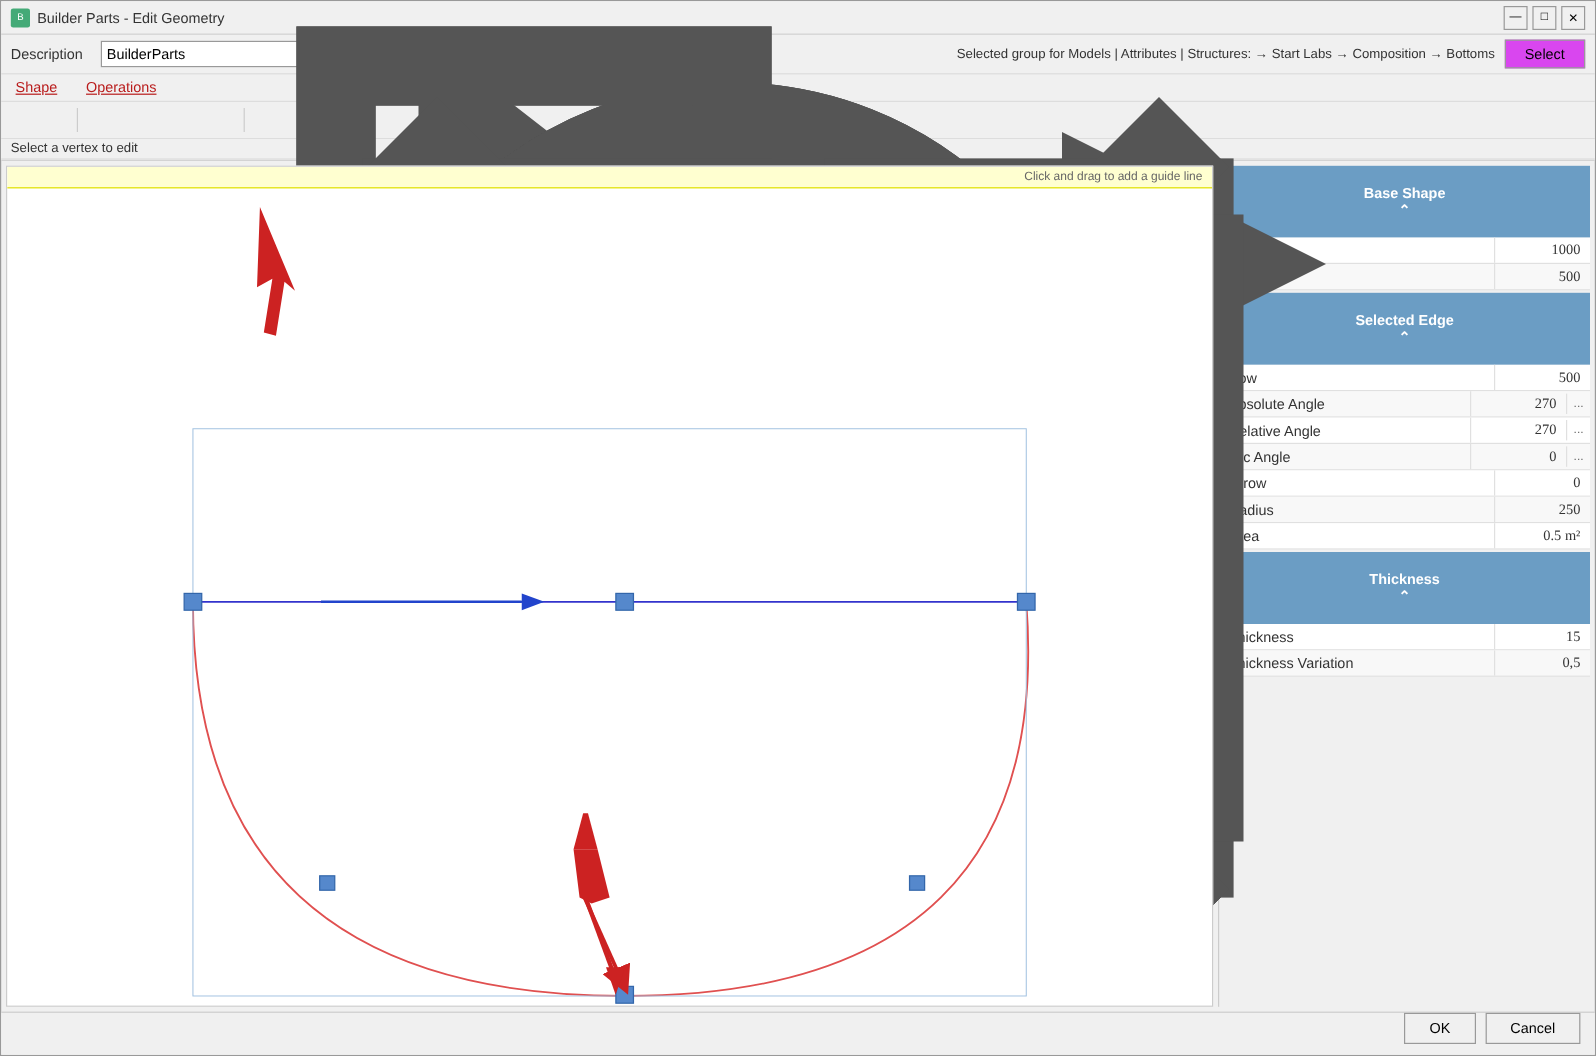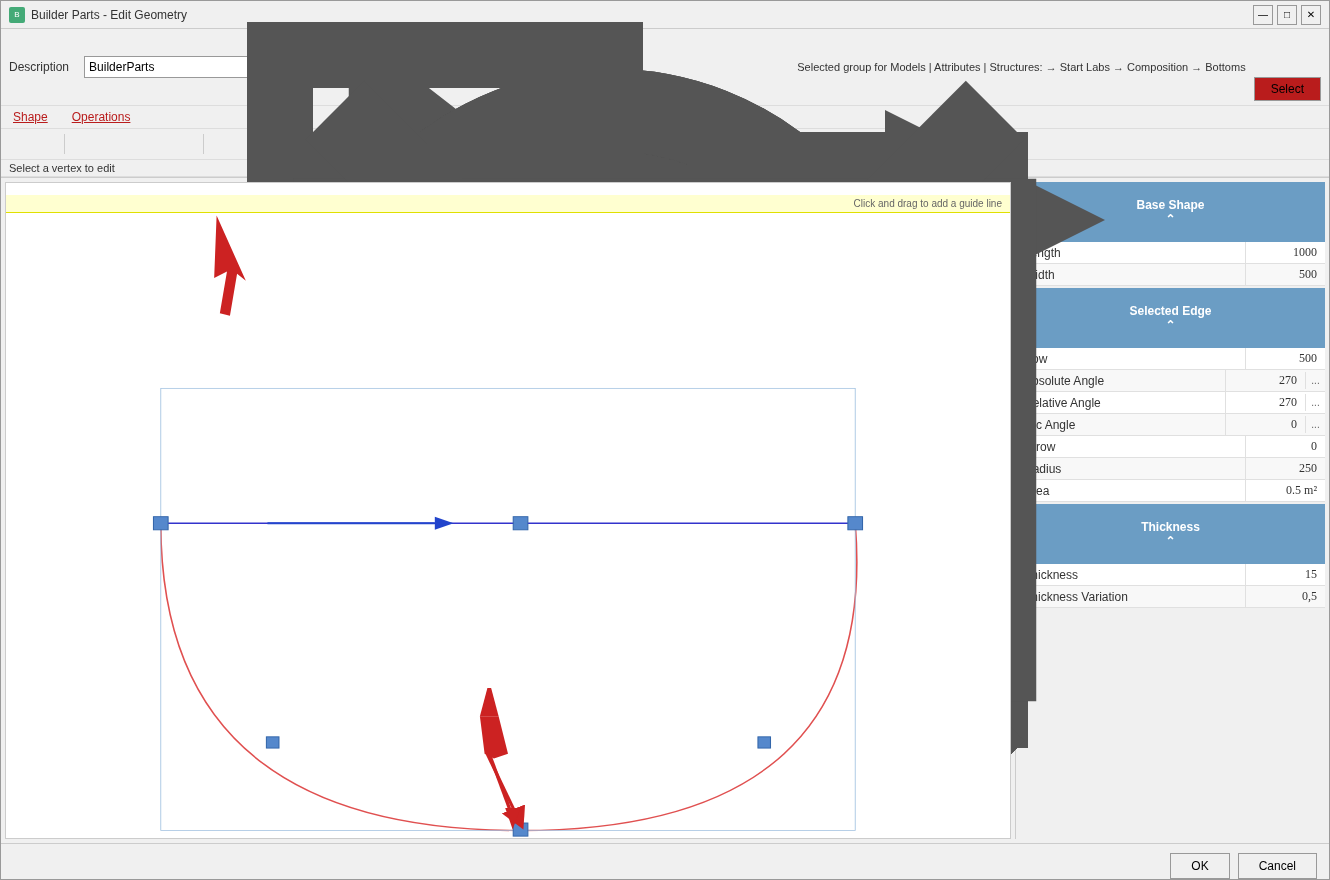--- a/index.html
+++ b/index.html
@@ -14,49 +14,49 @@
     .title-controls { display: flex; gap: 4px; }
     .title-btn { width: 20px; height: 20px; border: 1px solid #999; background: #f0f0f0; cursor: pointer; display: flex; align-items: center; justify-content: center; font-size: 10px; }
     
     .toolbar-area { background: #f0f0f0; border-bottom: 1px solid #ccc; }
     
     .desc-row { display: flex; align-items: center; padding: 4px 8px; gap: 15px; border-bottom: 1px solid #ddd; }
     .desc-label { font-size: 12px; color: #333; white-space: nowrap; }
     .desc-input { flex: 0 0 460px; height: 22px; border: 1px solid #999; background: white; padding: 2px 4px; font-size: 12px; }
     .desc-right { margin-left: auto; display: flex; align-items: center; gap: 8px; }
     .desc-info { font-size: 11px; color: #333; }
-    .select-btn { padding: 3px 16px; border: 1px solid #999; background: #b91c1c; cursor: pointer; font-size: 12px; height: 24px; margin-top: 44px; }
+    .select-btn { padding: 3px 16px; border: 1px solid #999; background: #d946ef; cursor: pointer; font-size: 12px; height: 24px; }
     
     .menu-row { display: flex; align-items: center; padding: 2px 8px; gap: 16px; border-bottom: 1px solid #ddd; }
     .menu-item { font-size: 12px; color: #b91c1c; cursor: pointer; padding: 2px 4px; text-decoration: underline; }
     
     .toolbar-row { display: flex; align-items: center; padding: 3px 8px; gap: 2px; border-bottom: 1px solid #ddd; }
     .toolbar-btn { width: 24px; height: 24px; border: 1px solid transparent; background: transparent; cursor: pointer; display: flex; align-items: center; justify-content: center; font-size: 14px; }
     .toolbar-sep { width: 1px; height: 20px; background: #ccc; margin: 0 3px; }
     
     .status-bar { padding: 2px 8px; font-size: 11px; color: #333; border-bottom: 1px solid #ddd; background: #f0f0f0; }
     
     .main-area { display: flex; flex: 1; overflow: hidden; }
     
     .canvas-area { flex: 1; background: white; border: 1px solid #ccc; margin: 4px; position: relative; overflow: hidden; }
-    .canvas-guide { position: absolute; top: 12px; left: 0; right: 0; height: 18px; background: #ffffd0; border-bottom: 1px solid #e0e000; display: flex; align-items: center; justify-content: flex-end; padding-right: 8px; font-size: 10px; color: #666; }
+    .canvas-guide { position: absolute; top: 0; left: 0; right: 0; height: 18px; background: #ffffd0; border-bottom: 1px solid #e0e000; display: flex; align-items: center; justify-content: flex-end; padding-right: 8px; font-size: 10px; color: #666; }
     .canvas-inner { position: absolute; top: 18px; left: 0; right: 0; bottom: 0; }
     
     .right-panel { width: 310px; background: #f0f0f0; border-left: 1px solid #ccc; margin: 4px 4px 4px 0; overflow-y: auto; }
     
     .panel-section { margin-bottom: 2px; }
     .panel-header { background: #6b9dc4; color: white; padding: 16px 8px; font-size: 12px; font-weight: bold; display: flex; align-items: center; justify-content: space-between; flex-direction: column; }
     .panel-collapse { color: white; font-size: 12px; cursor: pointer; }
     .panel-row { display: flex; align-items: center; border-bottom: 1px solid #e0e0e0; background: white; }
     .panel-row:nth-child(odd) { background: #f8f8f8; }
     .panel-label { flex: 1; padding: 3px 8px; font-size: 12px; color: #333; }
     .panel-value { width: 80px; padding: 3px 8px; font-size: 12px; color: #333; text-align: right; border-left: 1px solid #e0e0e0; font-family: Liberation Serif, serif; }
     .panel-dots { width: 20px; display: flex; align-items: center; justify-content: center; color: #666; font-size: 10px; border-left: 1px solid #e0e0e0; cursor: pointer; padding: 3px 4px; }
     
-    .bottom-bar { height: 36px; background: #f0f0f0; border-top: 1px solid #ccc; display: flex; align-items: flex-end; justify-content: flex-end; padding: 0 12px; gap: 8px; }
+    .bottom-bar { height: 36px; background: #f0f0f0; border-top: 1px solid #ccc; display: flex; align-items: flex-start; justify-content: flex-end; padding: 0 12px; gap: 8px; }
     .bottom-btn { padding: 4px 20px; border: 1px solid #999; background: #f0f0f0; cursor: pointer; font-size: 12px; height: 26px; }
     
     svg { position: absolute; top: 0; left: 0; width: 100%; height: 100%; }
   </style>
 </head>
 <body>
 
 <div class="window">
 
   <div class="title-bar">

